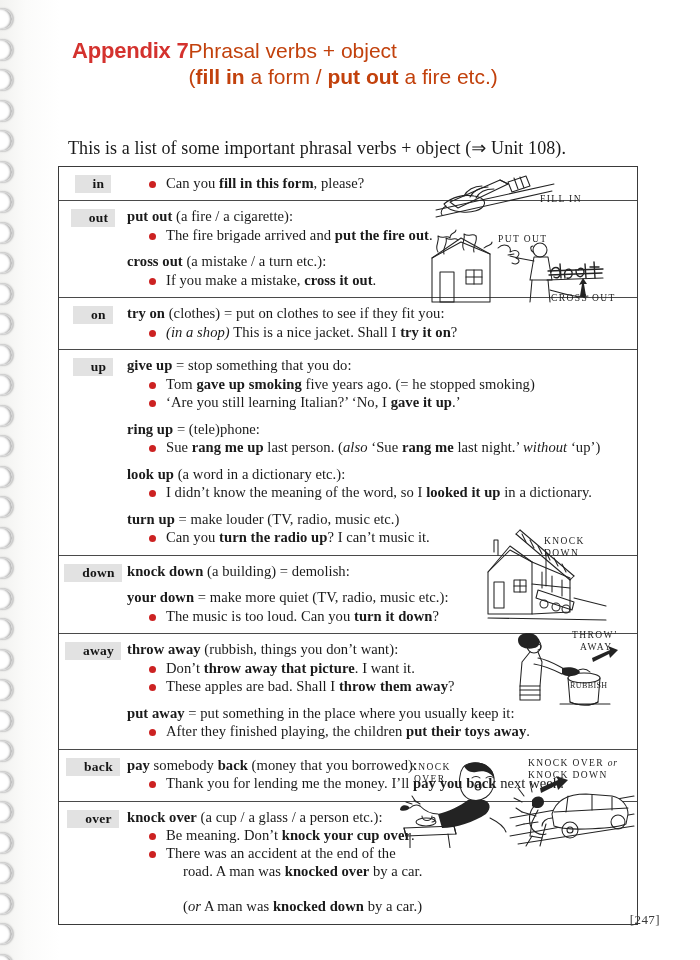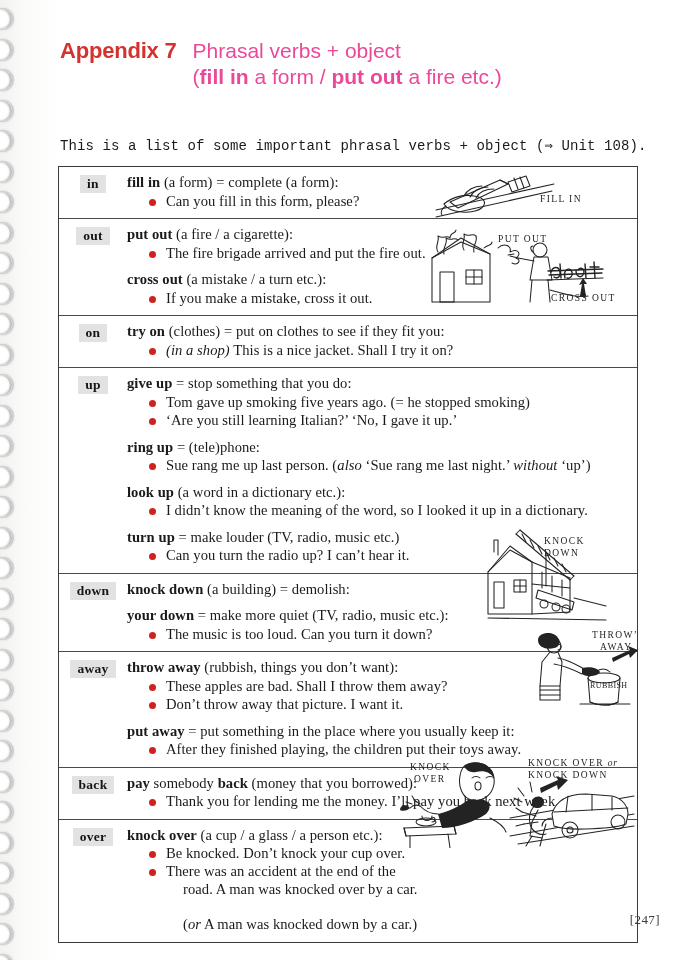--- a/index.html
+++ b/index.html
@@ -23,38 +23,38 @@
   .hole{
     position:absolute;left:-9px;width:20px;height:20px;
     border-radius:50%;
     background:#ffffff;
     box-shadow:inset -2px 0 2px rgba(120,120,120,.55),
                1px 0 1.5px rgba(150,150,150,.5);
     border:1px solid #cfcfcf;
   }
 
   
-  .head{position:absolute;left:60px;top:38px;width:600px;}
+  .head{position:absolute;left:72px;top:38px;width:600px;}
   .head-row{display:flex;align-items:flex-start;}
   .appendix{
     font-family:"Liberation Sans", sans-serif;
     font-weight:bold;font-size:22px;letter-spacing:-.2px;
     line-height:26px;white-space:nowrap;
   }
   .head-title{
     font-family:"Liberation Sans", sans-serif;
-    font-size:21px;line-height:26px;margin-left:16px;
-    font-weight:normal;color:#ec4899;
+    font-size:21px;line-height:26px;
+    font-weight:normal;color:#c2410c;
   }
   .head-title .l2{display:block;}
   .head-title b{font-weight:bold;}
 
   .intro{
-    position:absolute;left:60px;top:137px;
-    font-size:14px;letter-spacing:.1px;color:#1a1a1a;font-family:Liberation Mono, monospace;
+    position:absolute;left:68px;top:137px;
+    font-size:18px;letter-spacing:.1px;color:#1a1a1a;
   }
 
   
   .vtable{
     position:absolute;left:58px;top:166px;width:580px;
     border:1.3px solid #3a3a3a;
     background:#fff;
     box-sizing:border-box;
   }
   .vrow{
@@ -67,21 +67,21 @@
     width:68px;flex:0 0 68px;
     padding:7px 0 7px 0;
     text-align:center;
     box-sizing:border-box;
   }
   .kw{
     display:inline-block;
     background:#e2e2e2;
     color:#151515;
     font-weight:bold;font-size:13.5px;
-    padding:1px 7px 1px 7px;
+    padding:1px 7px 1px 18px;
     line-height:16px;
     letter-spacing:.3px;
     text-align:center;
   }
   .body{
     flex:1 1 auto;
     padding:7px 4px 8px 0px;
     box-sizing:border-box;
     position:relative;
     min-width:0;
@@ -96,21 +96,21 @@
   ul.ex li{
     position:relative;
     font-size:14.6px;line-height:17.6px;
     padding-left:17px;margin-top:.5px;
     letter-spacing:.05px;
   }
   ul.ex li::before{
     content:"";position:absolute;left:0;top:6px;
     width:7px;height:7px;border-radius:50%;
   }
-  ul.ex li b{font-weight:normal;}
+  ul.ex li b{font-weight:bold;}
   ul.ex li i{font-style:italic;}
   .ind{margin-left:17px;display:block;}
 
   
   .art{position:absolute;pointer-events:none;}
   .cap{
     font-family:"Liberation Serif", serif;
     font-size:9.5px;letter-spacing:1.4px;
     fill:#1f1f1f;
   }
@@ -176,21 +176,20 @@
     </div>
   </div>
 </div>
 
 <div class="intro">This is a list of some important phrasal verbs + object (⇒ Unit 108).</div>
 
 <div class="vtable" id="vtable">
     <div class="vrow">
       <div class="kcell"><span class="kw">in</span></div>
       <div class="body">
-        <p class="defn"><b>fill in</b><span> (a form) = complete (a form):</span></p>
         <ul class="ex">
           <li><span>Can you </span><b>fill in this form</b><span>, please?</span></li>
         </ul>
       </div>
     </div>
     <div class="vrow">
       <div class="kcell"><span class="kw">out</span></div>
       <div class="body">
         <p class="defn"><b>put out</b><span> (a fire / a cigarette):</span></p>
         <ul class="ex">
@@ -222,41 +221,41 @@
         <p class="defn gap"><b>ring up</b><span> = (tele)phone:</span></p>
         <ul class="ex">
           <li><span>Sue </span><b>rang me up</b><span> last person. (</span><i>also</i><span> ‘Sue </span><b>rang me</b><span> last night.’ </span><i>without</i><span> ‘up’)</span></li>
         </ul>
         <p class="defn gap"><b>look up</b><span> (a word in a dictionary etc.):</span></p>
         <ul class="ex">
           <li><span>I didn’t know the meaning of the word, so I </span><b>looked it up</b><span> in a dictionary.</span></li>
         </ul>
         <p class="defn gap"><b>turn up</b><span> = make louder (TV, radio, music etc.)</span></p>
         <ul class="ex">
-          <li><span>Can you </span><b>turn the radio up</b><span>? I can’t hear it.</span></li>
+          <li><span>Can you </span><b>turn the radio up</b><span>? I can’t music it.</span></li>
         </ul>
       </div>
     </div>
     <div class="vrow">
       <div class="kcell"><span class="kw">down</span></div>
       <div class="body">
         <p class="defn"><b>knock down</b><span> (a building) = demolish:</span></p>
         <p class="defn gap"><b>your down</b><span> = make more quiet (TV, radio, music etc.):</span></p>
         <ul class="ex">
           <li><span>The music is too loud. Can you </span><b>turn it down</b><span>?</span></li>
         </ul>
       </div>
     </div>
     <div class="vrow">
       <div class="kcell"><span class="kw">away</span></div>
       <div class="body">
         <p class="defn"><b>throw away</b><span> (rubbish, things you don’t want):</span></p>
         <ul class="ex">
+          <li><span>Don’t </span><b>throw away that picture</b><span>. I want it.</span></li>
           <li><span>These apples are bad. Shall I </span><b>throw them away</b><span>?</span></li>
-          <li><span>Don’t </span><b>throw away that picture</b><span>. I want it.</span></li>
         </ul>
         <p class="defn gap"><b>put away</b><span> = put something in the place where you usually keep it:</span></p>
         <ul class="ex">
           <li><span>After they finished playing, the children </span><b>put their toys away</b><span>.</span></li>
         </ul>
       </div>
     </div>
     <div class="vrow">
       <div class="kcell"><span class="kw">back</span></div>
       <div class="body">
@@ -264,21 +263,21 @@
         <ul class="ex">
           <li><span>Thank you for lending me the money. I’ll </span><b>pay you back</b><span> next week.</span></li>
         </ul>
       </div>
     </div>
     <div class="vrow">
       <div class="kcell"><span class="kw">over</span></div>
       <div class="body">
         <p class="defn"><b>knock over</b><span> (a cup / a glass / a person etc.):</span></p>
         <ul class="ex">
-          <li><span>Be knocked. Don’t </span><b>knock your cup over</b><span>.</span></li>
+          <li><span>Be meaning. Don’t </span><b>knock your cup over</b><span>.</span></li>
           <li><span>There was an accident at the end of the</span><br><span class="ind"><span>road. A man was </span><b>knocked over</b><span> by a car.</span></span><br><span class="ind"><span>(</span><i>or</i><span> A man was </span><b>knocked down</b><span> by a car.)</span></span></li>
         </ul>
       </div>
     </div>
   </div>
 
 <div class="pageno">[247]</div>
 
 <div class="art" style="left: 434px; top: 170px;">
 <svg width="200" height="56" viewBox="0 0 200 56">
@@ -362,21 +361,21 @@
   <circle cx="58" cy="76" r="4"></circle>
   <circle cx="70" cy="79" r="4"></circle>
   <circle cx="80" cy="81" r="4"></circle>
   <path d="M2 90 L120 92"></path>
   <path d="M88 70 L120 78"></path>
  </g>
  <text class="cap" x="58" y="16">KNOCK</text>
  <text class="cap" x="58" y="28">DOWN</text>
 </svg>
   </div>
-<div class="art" style="left: 520px; top: 628px;">
+<div class="art" style="left: 500px; top: 628px;">
 <svg width="130" height="80" viewBox="0 0 130 80">
  <g class="ink">
   <path class="ink-f" d="M18 12 C18 4, 34 2, 38 10 C42 14, 38 20, 34 20 C28 22, 18 20, 18 12Z"></path>
   <circle cx="34" cy="18" r="7"></circle>
   <path d="M38 16 C42 16, 42 22, 38 22"></path>
   <path d="M30 24 L22 34 L20 58 L40 58 L42 34 L38 24"></path>
   <path d="M38 30 C50 32, 58 38, 66 42"></path>
   <path d="M34 36 C46 38, 54 42, 62 46"></path>
   <path class="ink-f" d="M62 40 C70 38, 78 40, 80 44 C78 48, 68 50, 62 46Z"></path>
   <path d="M20 58 L20 72 L40 72 L40 58"></path>

